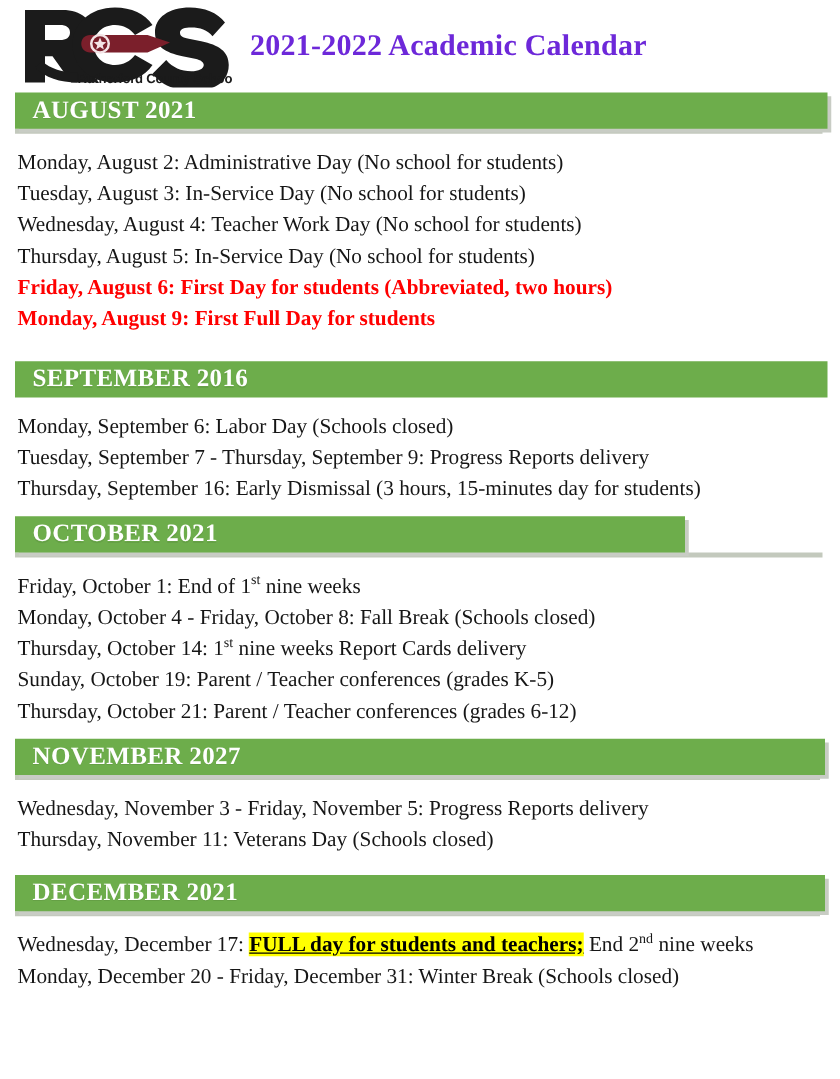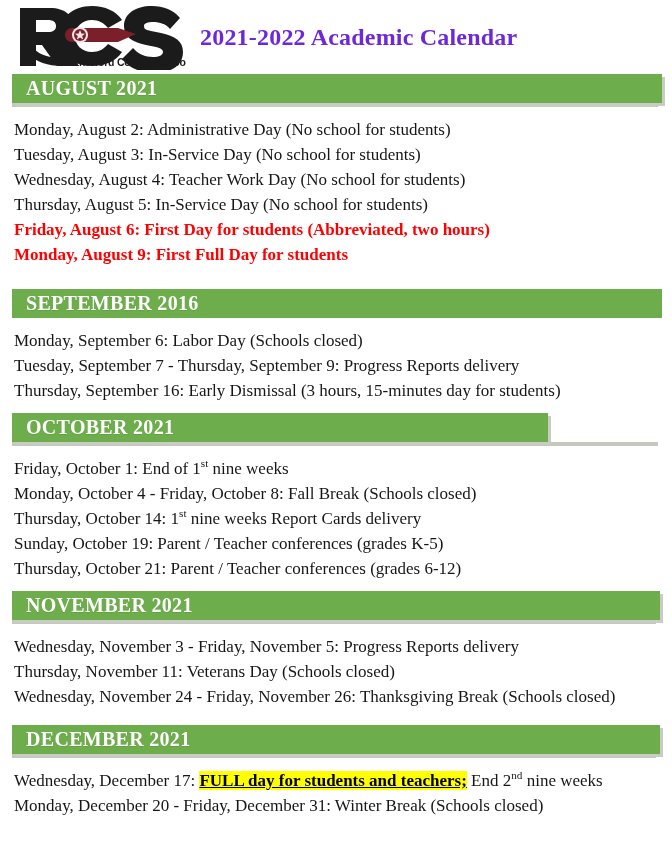--- a/index.html
+++ b/index.html
@@ -182,28 +182,27 @@
     <li class="event"><span>Thursday, October 14: 1<sup>st</sup> nine weeks Report Cards delivery</span></li>
     <li class="event">Sunday, October 19: Parent / Teacher conferences (grades K-5)</li>
     <li class="event">Thursday, October 21: Parent / Teacher conferences (grades 6-12)</li>
   </ul>
 </div>
 
 <div class="spacer-sm"></div>
 
 <div class="month-block">
   <div class="month-bar shadowed" style="width:648px;">
-    <span class="month-name">NOVEMBER 2021</span>
+    <span class="month-name">NOVEMBER 2027</span>
   </div>
   <div class="bar-underline" style="width:644px;"></div>
   <div class="spacer-sm"></div>
   <ul class="events">
     <li class="event">Wednesday, November 3 - Friday, November 5: Progress Reports delivery</li>
     <li class="event">Thursday, November 11: Veterans Day (Schools closed)</li>
-    <li class="event">Wednesday, November 24 - Friday, November 26: Thanksgiving Break (Schools closed)</li>
   </ul>
 </div>
 
 <div class="spacer-md"></div>
 
 <div class="month-block">
   <div class="month-bar shadowed" style="width:648px;">
     <span class="month-name">DECEMBER 2021</span>
   </div>
   <div class="bar-underline" style="width:644px;"></div>

